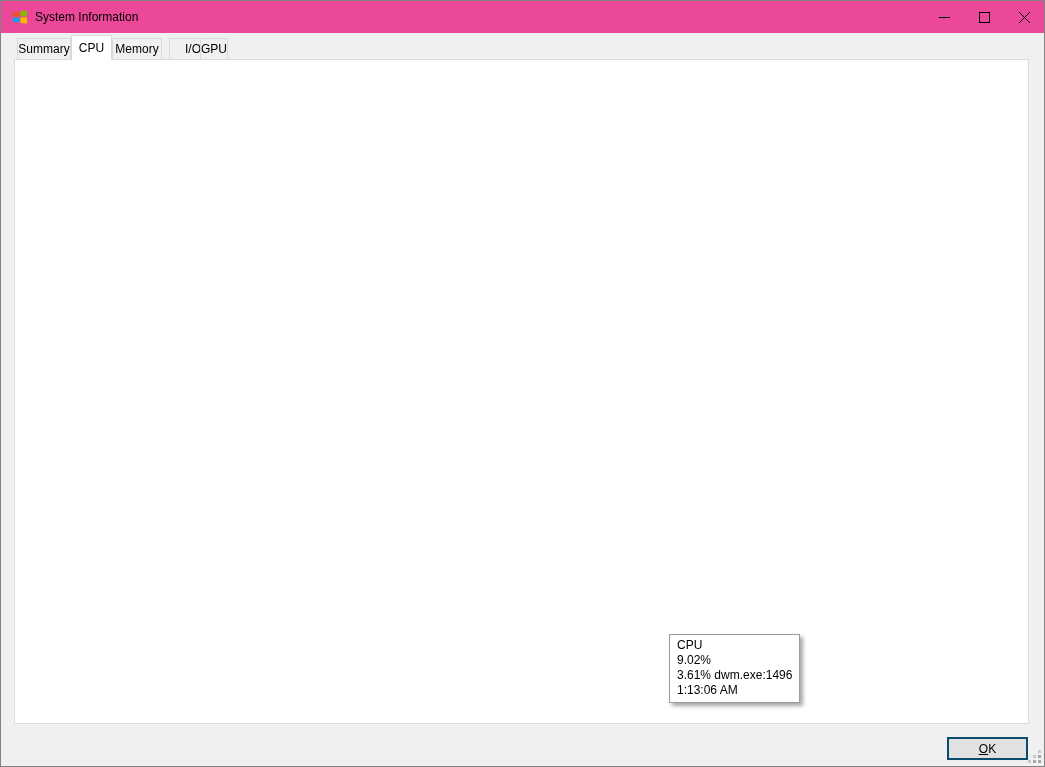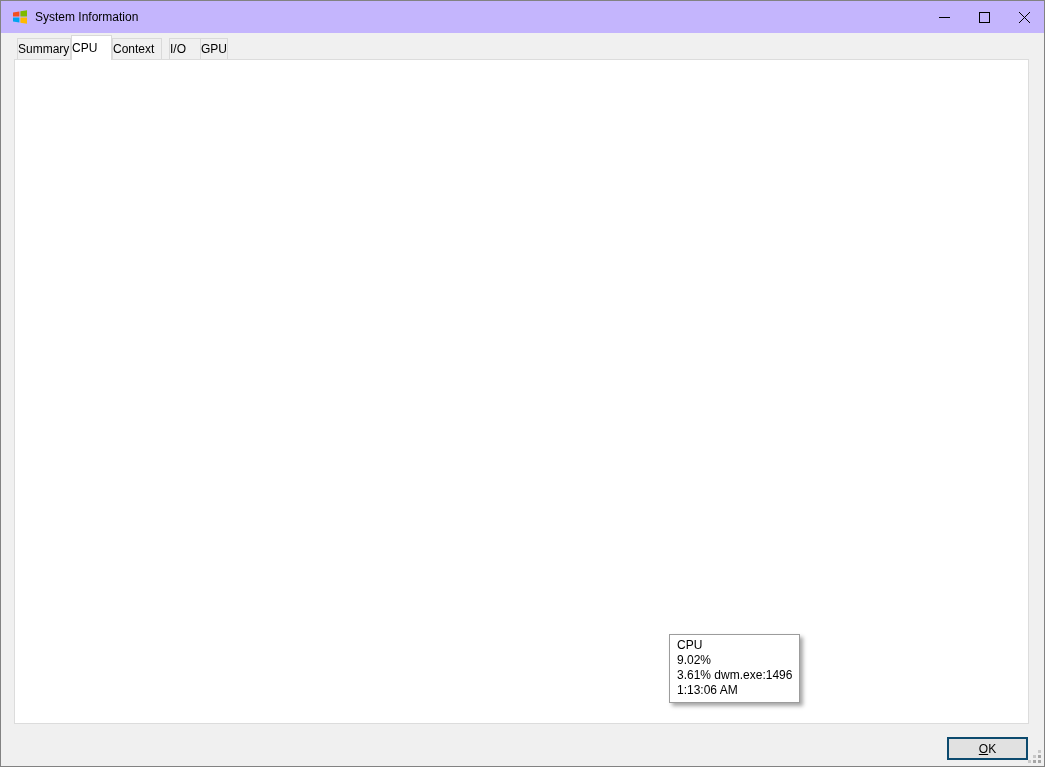--- a/index.html
+++ b/index.html
@@ -2,28 +2,28 @@
 <html><head>
 <meta charset="utf-8">
 <style>
   html,body{margin:0;padding:0;background:#ffffff;}
   .window{
     position:relative;width:1045px;height:767px;box-sizing:border-box;
     background:#f0f0f0;border:1px solid #828282;overflow:hidden;
     font-family:"Liberation Sans","DejaVu Sans",sans-serif;font-size:12px;color:#000;
   }
   
-  .titlebar{position:absolute;left:0;top:0;width:100%;height:32px;background:#c4b5fd;}
+  .titlebar{position:absolute;left:0;top:0;width:100%;height:32px;background:#ec4899;}
   .app-icon{position:absolute;left:11px;top:8px;width:16px;height:16px;}
   .title-text{position:absolute;left:34px;top:9px;white-space:nowrap;}
   .win-btns{position:absolute;right:0;top:0;display:flex;}
   .win-btn{width:40px;height:32px;display:flex;align-items:center;justify-content:center;cursor:default;}
   
   .tab{position:absolute;box-sizing:border-box;background:#f0f0f0;border:1px solid #d9d9d9;border-bottom:none;
-       display:flex;align-items:center;top:37px;height:21px;z-index:2;}
+       display:flex;align-items:center;justify-content:center;top:37px;height:21px;z-index:2;}
   .tab.active{top:34px;height:25px;background:#ffffff;z-index:4;}
   .tabpage{position:absolute;left:13px;top:58px;width:1015px;height:665px;box-sizing:border-box;
            background:#ffffff;border:1px solid #dcdcdc;z-index:1;}
   
   .gauge-label{position:absolute;left:36px;top:62px;}
   .gauge{position:absolute;left:43px;top:80px;width:47px;height:521px;box-sizing:border-box;
          background:#efefef;border:1px solid #7d7d7d;}
   .gauge-stack{position:absolute;left:0;bottom:0;width:100%;}
   .gauge-green{background:#aed0a0;border-top:2px solid #3e7435;box-sizing:border-box;}
   .gauge-red{background:#f98c8c;border-top:3px solid #e62020;box-sizing:border-box;}
@@ -87,21 +87,21 @@
     </div>
   </div>
 
   <div class="tab" style="left:16px;width:54px;">
       <span>Summary</span>
     </div>
   <div class="tab active" style="left:70px;width:41px;">
       <span>CPU</span>
     </div>
   <div class="tab" style="left:111px;width:50px;">
-      <span>Context</span>
+      <span>Memory</span>
     </div>
   <div class="tab" style="left:168px;width:48px;">
       <span>I/O</span>
     </div>
   <div class="tab" style="left:199px;width:28px;">
       <span>GPU</span>
     </div>
 
   <div class="tabpage"></div>
 

